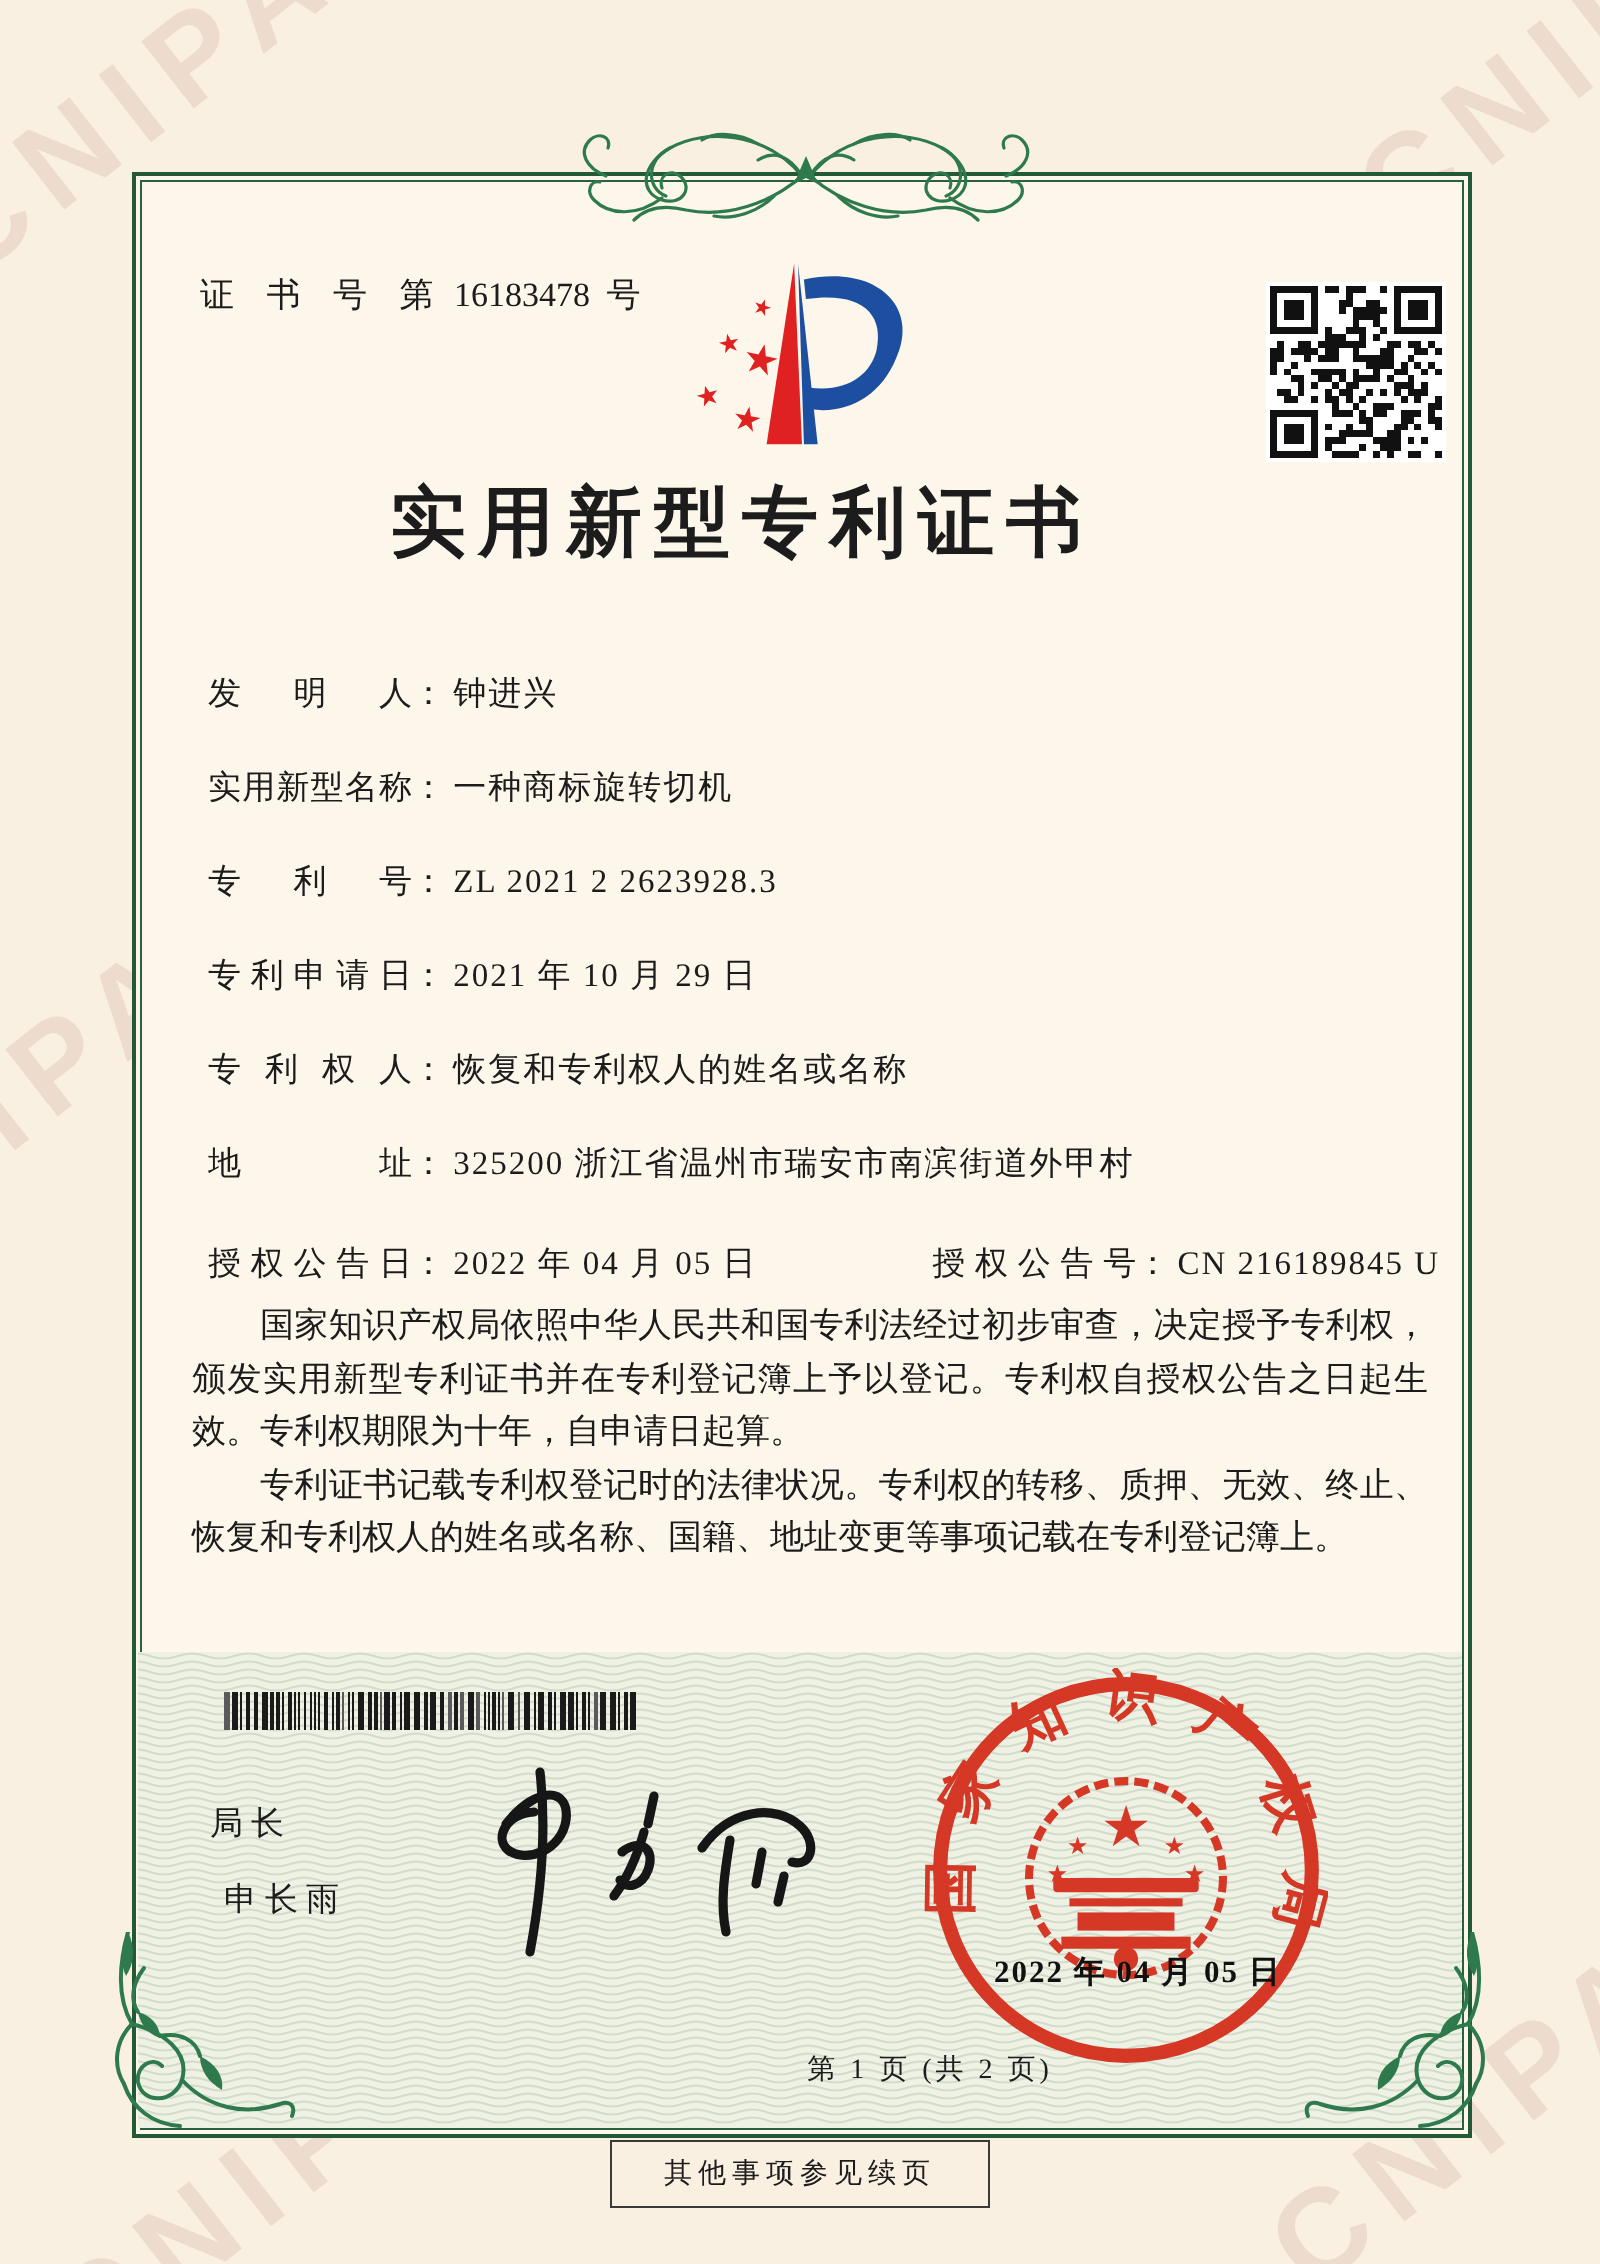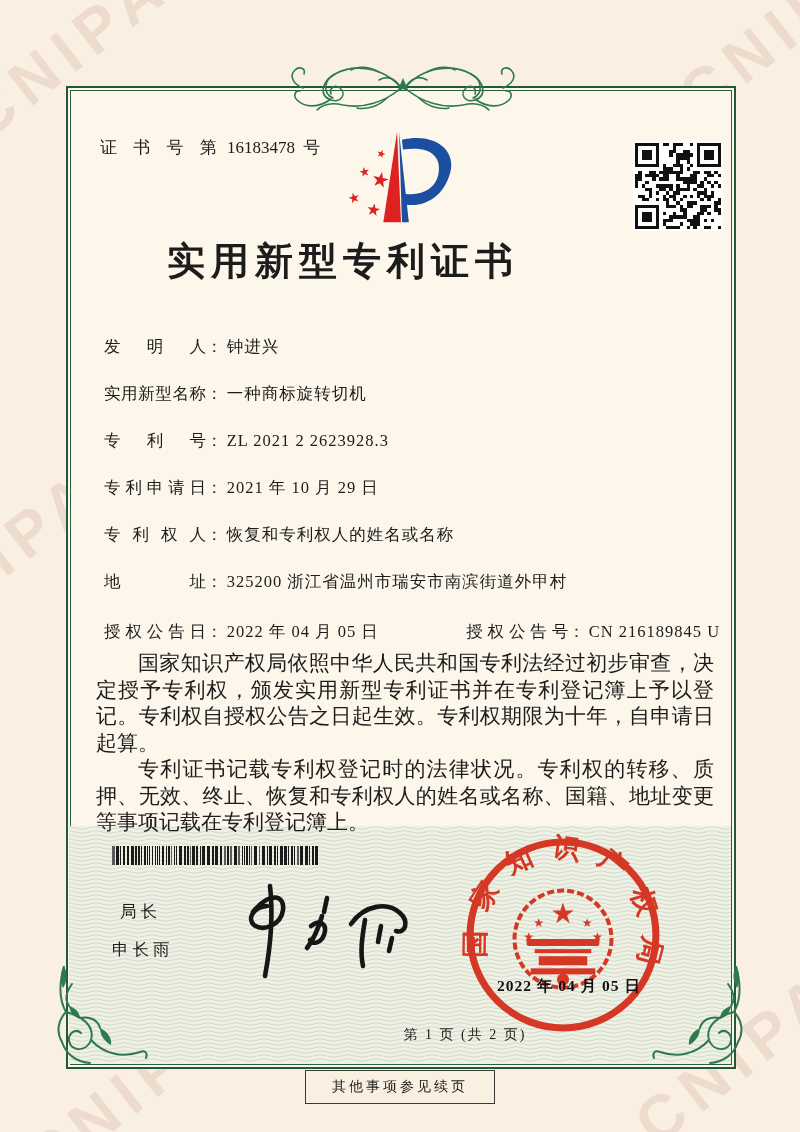--- a/index.html
+++ b/index.html
@@ -18,32 +18,32 @@
   .corner-fl.left{left:50px;top:966px;}
   .corner-fl.right{left:650px;top:966px;transform:scaleX(-1);}
   
   .waveband{position:absolute;left:69px;top:826px;width:662px;height:238px;background:#eff1e4;overflow:hidden;z-index:0;}
   
   .cert-number{position:absolute;left:100px;top:136px;font-size:17px;z-index:2;}
   .cert-number .sp{letter-spacing:6px;}
   .logo{position:absolute;left:336px;top:124px;width:128px;height:108px;z-index:2;}
   .qr{position:absolute;left:633px;top:141px;width:86px;height:86px;background:#fff;padding:2px;z-index:2;}
   .title{position:absolute;left:66px;top:236px;width:554px;text-align:center;font-size:38px;font-weight:bold;
-         letter-spacing:6px;z-index:2;}
+         letter-spacing:6px;z-index:2;padding-left:28px;}
   .fields{position:absolute;left:104px;top:333px;width:616px;z-index:2;font-size:16.5px;}
   .frow{height:27px;line-height:27px;margin-bottom:20px;white-space:nowrap;}
   .flabel{display:inline-block;width:102px;text-align:justify;text-align-last:justify;vertical-align:top;}
   .fvalue{letter-spacing:1px;}
   .pair2{margin-left:58px;}
-  .paras{position:absolute;left:96px;top:650px;width:618px;font-size:21px;line-height:26.5px;
+  .paras{position:absolute;left:96px;top:650px;width:618px;font-size:17px;line-height:26.5px;
          text-align:justify;z-index:2;}
   .paras p{margin:0;text-indent:2em;}
   .barcode{position:absolute;left:112px;top:846px;width:208px;height:19px;z-index:2;font-size:0;}
   .barcode span{display:inline-block;height:19px;vertical-align:top;}
-  .sig-title{position:absolute;left:120px;top:901px;font-size:16.5px;letter-spacing:4px;z-index:2;}
+  .sig-title{position:absolute;left:105px;top:901px;font-size:16.5px;letter-spacing:4px;z-index:2;}
   .sig-name{position:absolute;left:112px;top:939px;font-size:16.5px;letter-spacing:4px;z-index:2;}
   .sig-script{position:absolute;left:225px;top:880px;width:200px;height:102px;z-index:2;}
   .seal{position:absolute;left:462px;top:834px;width:202px;height:202px;z-index:2;opacity:.96;}
   .seal-date{position:absolute;left:497px;top:976px;width:170px;font-size:15.5px;font-weight:bold;
              letter-spacing:1px;color:#111;z-index:4;}
   .page-info{position:absolute;left:66px;top:1026px;width:798px;text-align:center;font-size:14px;
              letter-spacing:2px;z-index:2;}
   .cont-note{position:absolute;left:0;top:1070px;width:800px;text-align:center;z-index:2;}
   .cont-note span{display:inline-block;border:1px solid #3a3a3a;padding:7px 26px;font-size:14px;
                   letter-spacing:3px;background:#f9f0e2;}

